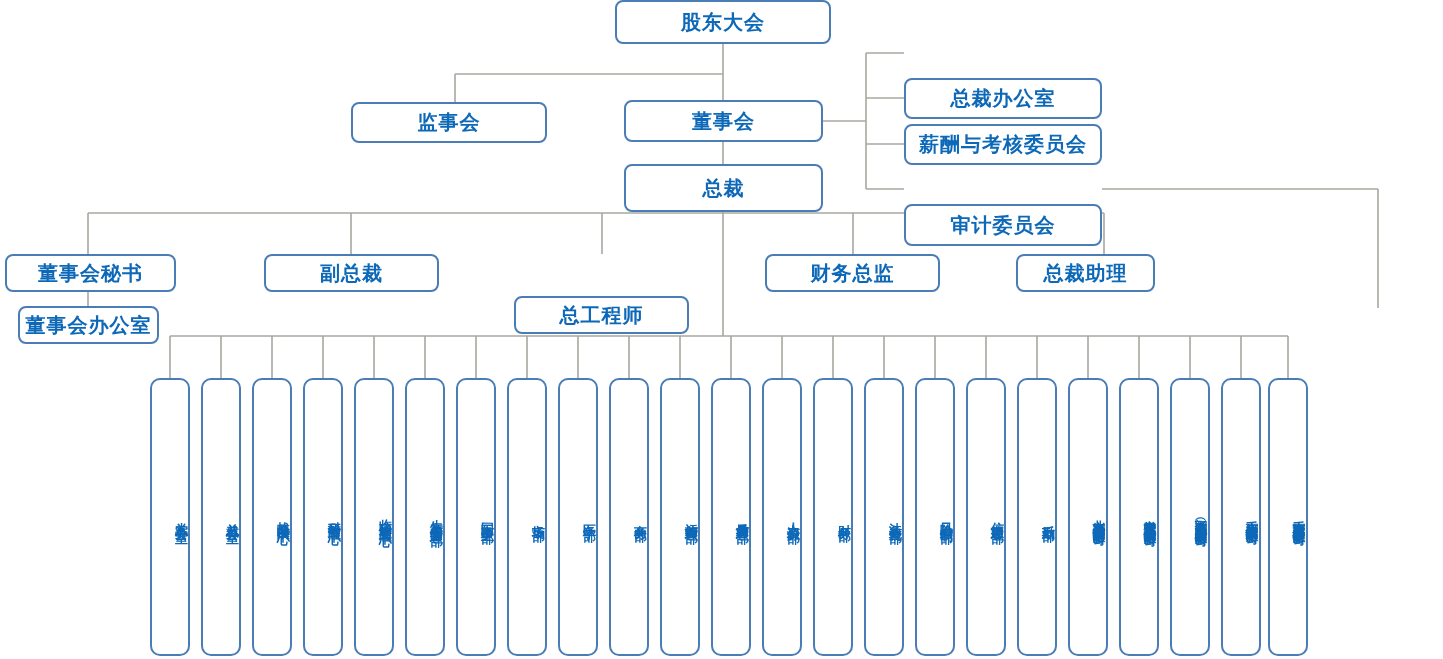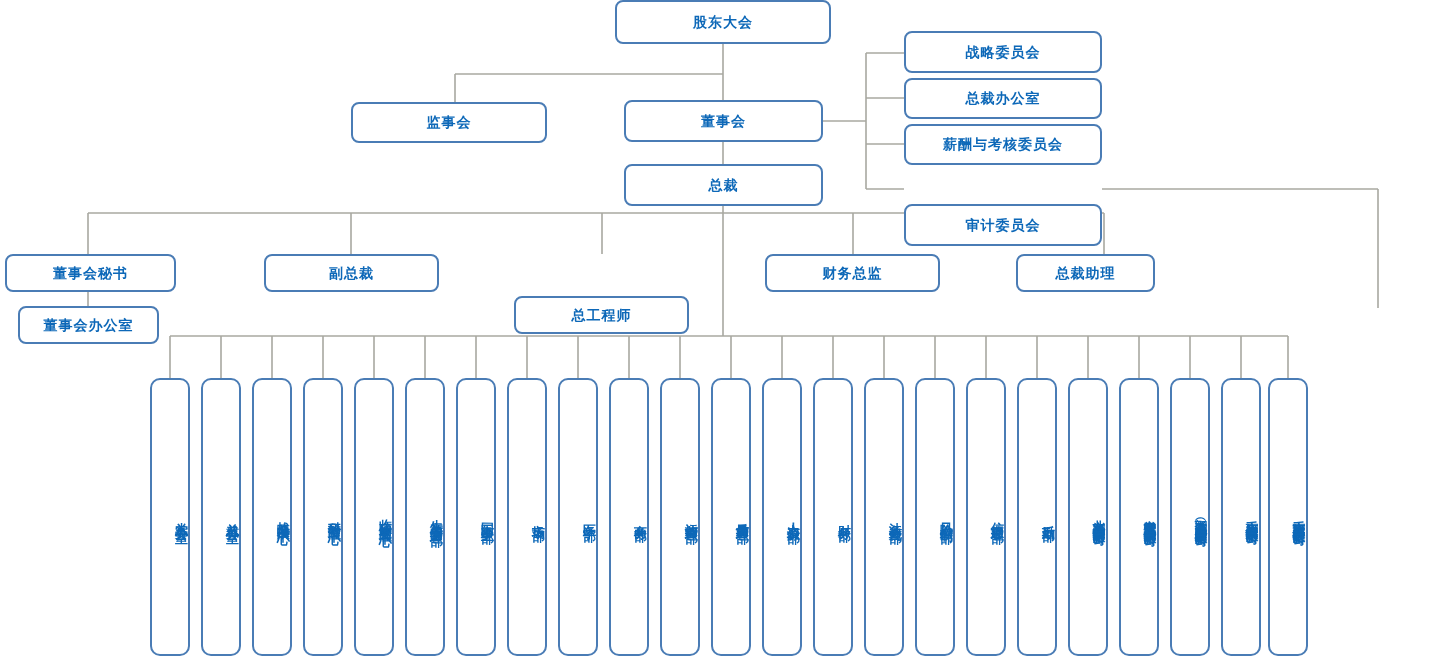--- a/index.html
+++ b/index.html
@@ -20,21 +20,21 @@
     border:2px solid #4a7cb5;
     border-radius:8px;
     background:#ffffff;
     color:#0d68b8;
     font-weight:bold;
     display:flex;
     align-items:center;
     justify-content:center;
     text-align:center;
     letter-spacing:1px;
-    font-size:14px;
+    font-size:20px;
     line-height:1.15;
     z-index:3;
   }
   .box.vert{
     writing-mode:vertical-rl;
     text-orientation:upright;
     letter-spacing:2px;
     font-size:13px;
     border-radius:10px;
     padding-top:6px;
@@ -108,23 +108,22 @@
       <line x1="1288" y1="336" x2="1288" y2="378"></line>
     </g>
   </svg>
 
   <div class="box" style="left:615px;top:0px;width:216px;height:44px;">股东大会</div>
 
   <div class="box" style="left:351px;top:102px;width:196px;height:41px;">监事会</div>
 
   <div class="box" style="left:624px;top:100px;width:199px;height:42px;">董事会</div>
 
-  <div class="box" style="left:624px;top:164px;width:199px;height:42px;">总裁</div>
+  <div class="box" style="left:624px;top:164px;width:199px;height:48px;">总裁</div>
 
-  <div class="box" style="left:904px;top:31px;width:198px;height:42px;">战略委员会</div>
   <div class="box" style="left:904px;top:78px;width:198px;height:41px;">总裁办公室</div>
   <div class="box" style="left:904px;top:124px;width:198px;height:41px;border-radius:8px;">薪酬与考核委员会</div>
   <div class="box" style="left:904px;top:168px;width:198px;height:42px;margin-top:36px;">审计委员会</div>
 
 
   <div class="box" style="left:5px;top:254px;width:171px;height:38px;">董事会秘书</div>
   <div class="box" style="left:18px;top:306px;width:141px;height:38px;">董事会办公室</div>
 
   <div class="box" style="left:264px;top:254px;width:175px;height:38px;">副总裁</div>
   <div class="box" style="left:514px;top:254px;width:175px;height:38px;margin-top:42px;">总工程师</div>

